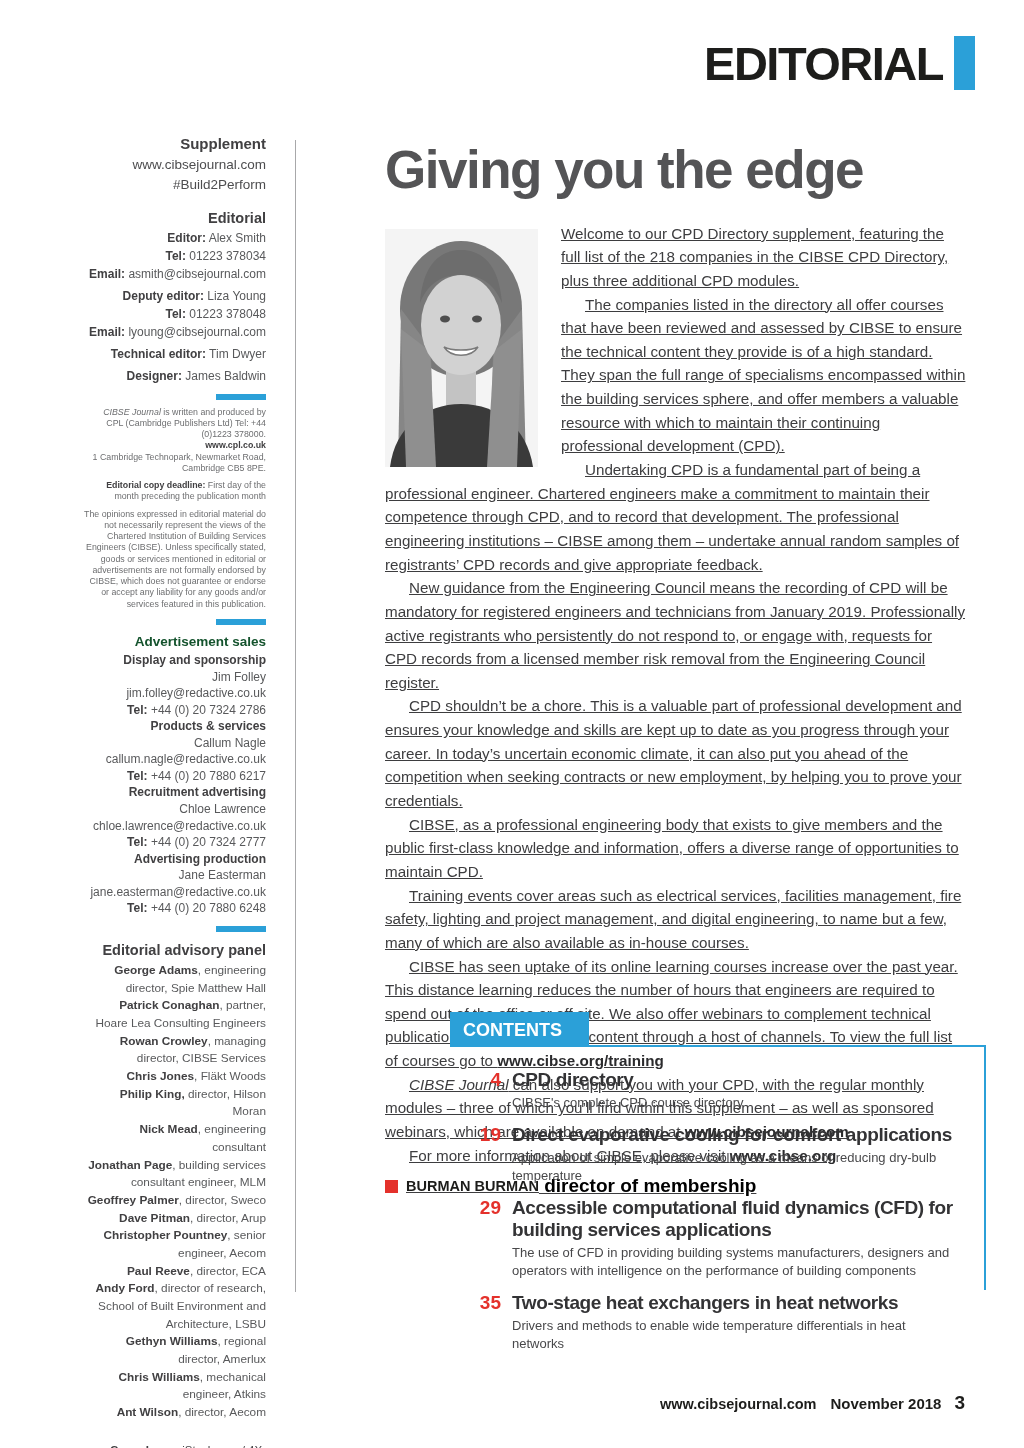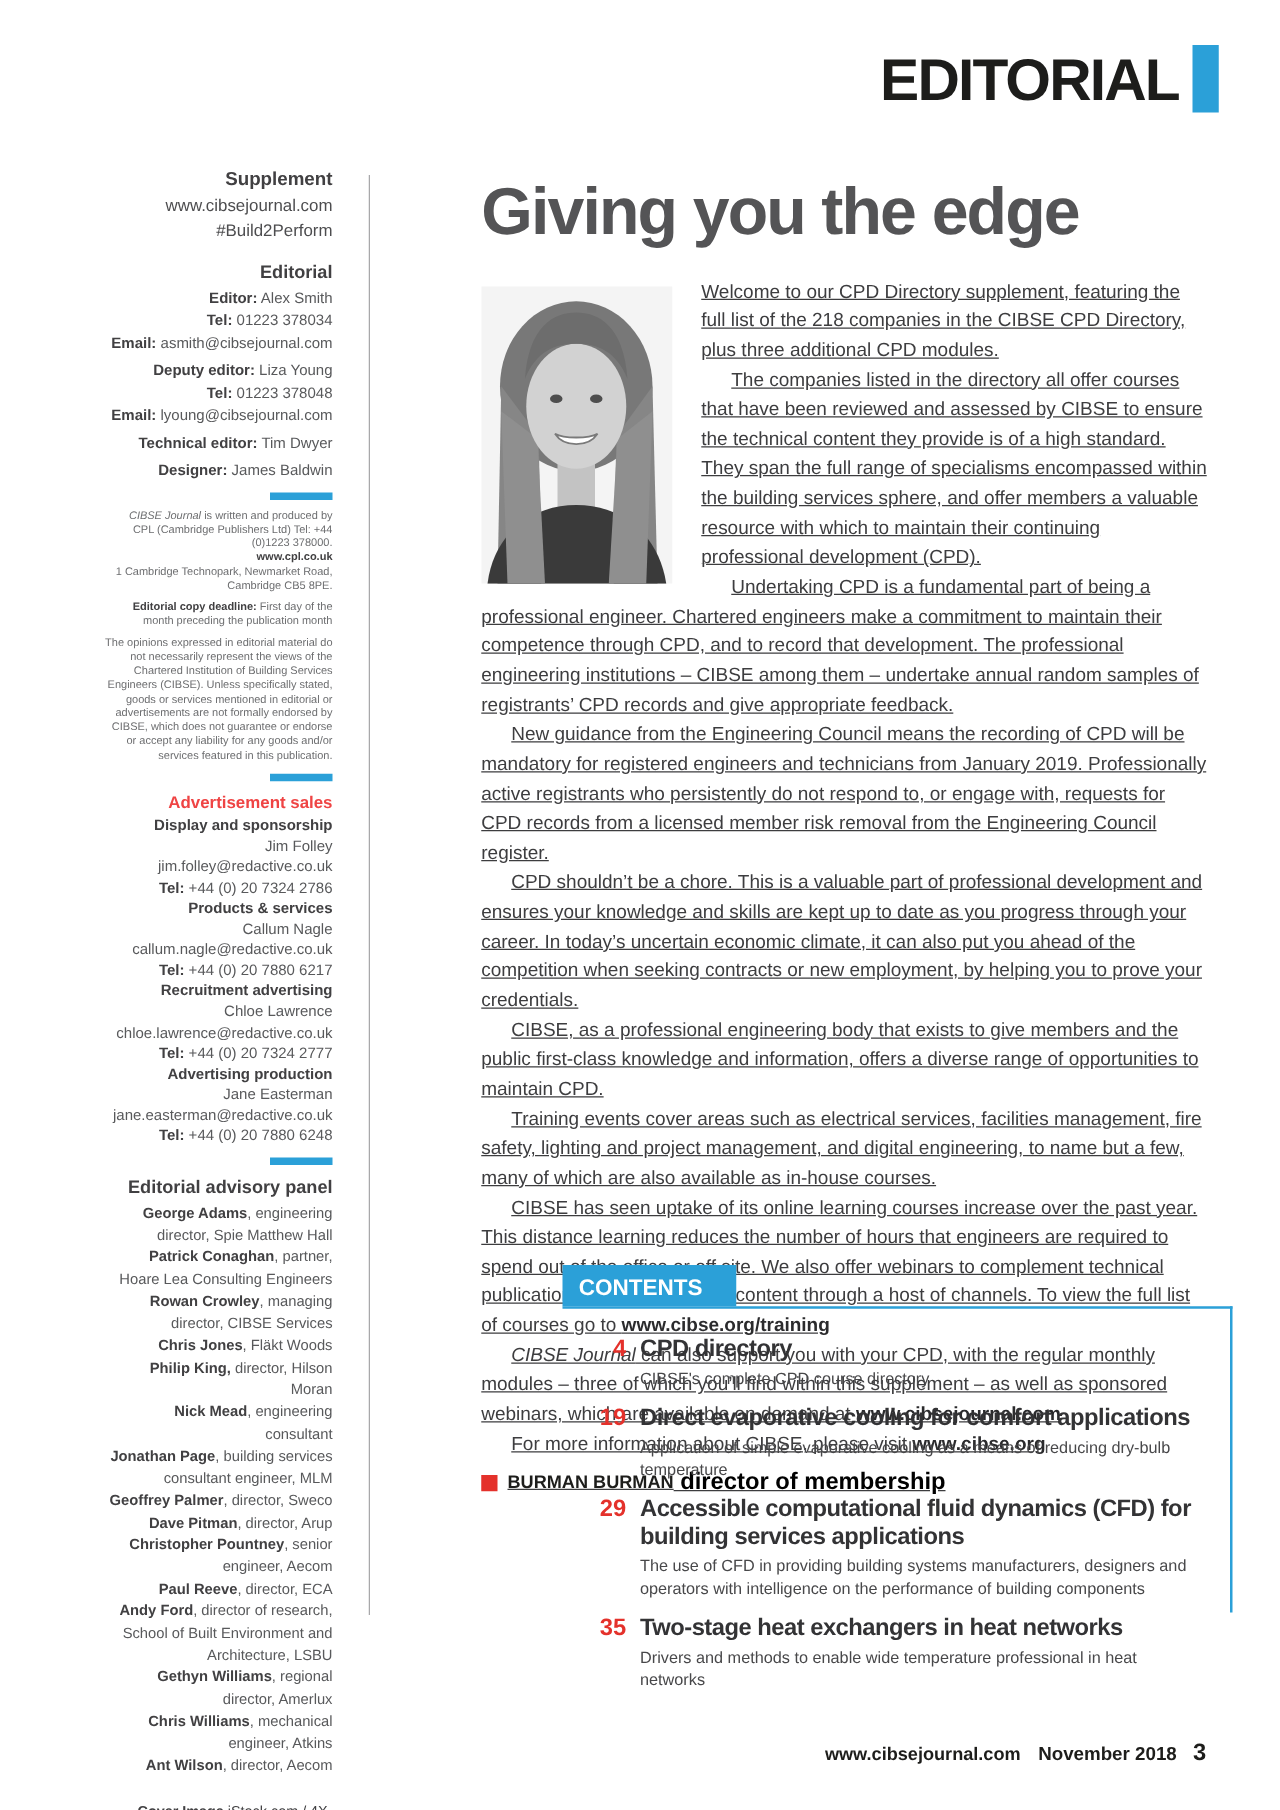--- a/index.html
+++ b/index.html
@@ -16,21 +16,21 @@
   .sb-bold{font-weight:700;color:#414042;}
   .supp-title{font-size:15px;font-weight:700;color:#414042;line-height:1.45;}
   .supp-line{font-size:13.5px;line-height:1.5;color:#4d4d4f;}
   .sec-heading{font-size:14.5px;font-weight:700;color:#414042;margin-top:13px;line-height:1.4;}
   .ed-row{font-size:12px;line-height:1.5;}
   .ed-gap{margin-top:4px;}
   .blue-divider{width:50px;height:6px;background:#2ba0d8;margin:9px 0 7px auto;}
   .imprint{font-size:8.8px;line-height:1.28;color:#6d6e70;}
   .imprint p{margin:0 0 6px;}
   .imprint .sb-bold{color:#414042;}
-  .ads-heading{font-size:13.5px;font-weight:700;color:#ef4444;line-height:1.5;}
+  .ads-heading{font-size:13.5px;font-weight:700;color:#14532d;line-height:1.5;}
   .ads-sub{font-size:12px;font-weight:700;color:#414042;line-height:1.38;}
   .ads-line{font-size:12px;line-height:1.38;}
   .adv-entry{font-size:11.8px;line-height:1.5;}
   .adv-heading{font-size:14.5px;font-weight:700;color:#414042;line-height:1.6;}
   .cover-line{margin-top:20px;font-size:11.5px;color:#414042;line-height:1.4;}
 
   .vrule{position:absolute;left:295px;top:140px;width:1px;height:1152px;background:#a8a8aa;}
 
   
   .article{position:absolute;left:385px;top:142px;width:581px;}
@@ -209,21 +209,21 @@
       <div class="toc-num">29</div>
       <div class="toc-text">
         <div class="toc-title">Accessible computational fluid dynamics (CFD) for building services applications</div>
         <div class="toc-desc">The use of CFD in providing building systems manufacturers, designers and operators with intelligence on the performance of building components</div>
       </div>
     </div>
     <div class="toc-item">
       <div class="toc-num">35</div>
       <div class="toc-text">
         <div class="toc-title">Two-stage heat exchangers in heat networks</div>
-        <div class="toc-desc">Drivers and methods to enable wide temperature professional in heat networks</div>
+        <div class="toc-desc">Drivers and methods to enable wide temperature differentials in heat networks</div>
       </div>
     </div>
   </section>
 
   <footer class="page-footer">
     <span class="footer-site">www.cibsejournal.com</span>
     <span class="footer-issue">November 2018</span>
     <span class="footer-pagenum">3</span>
   </footer>
 

